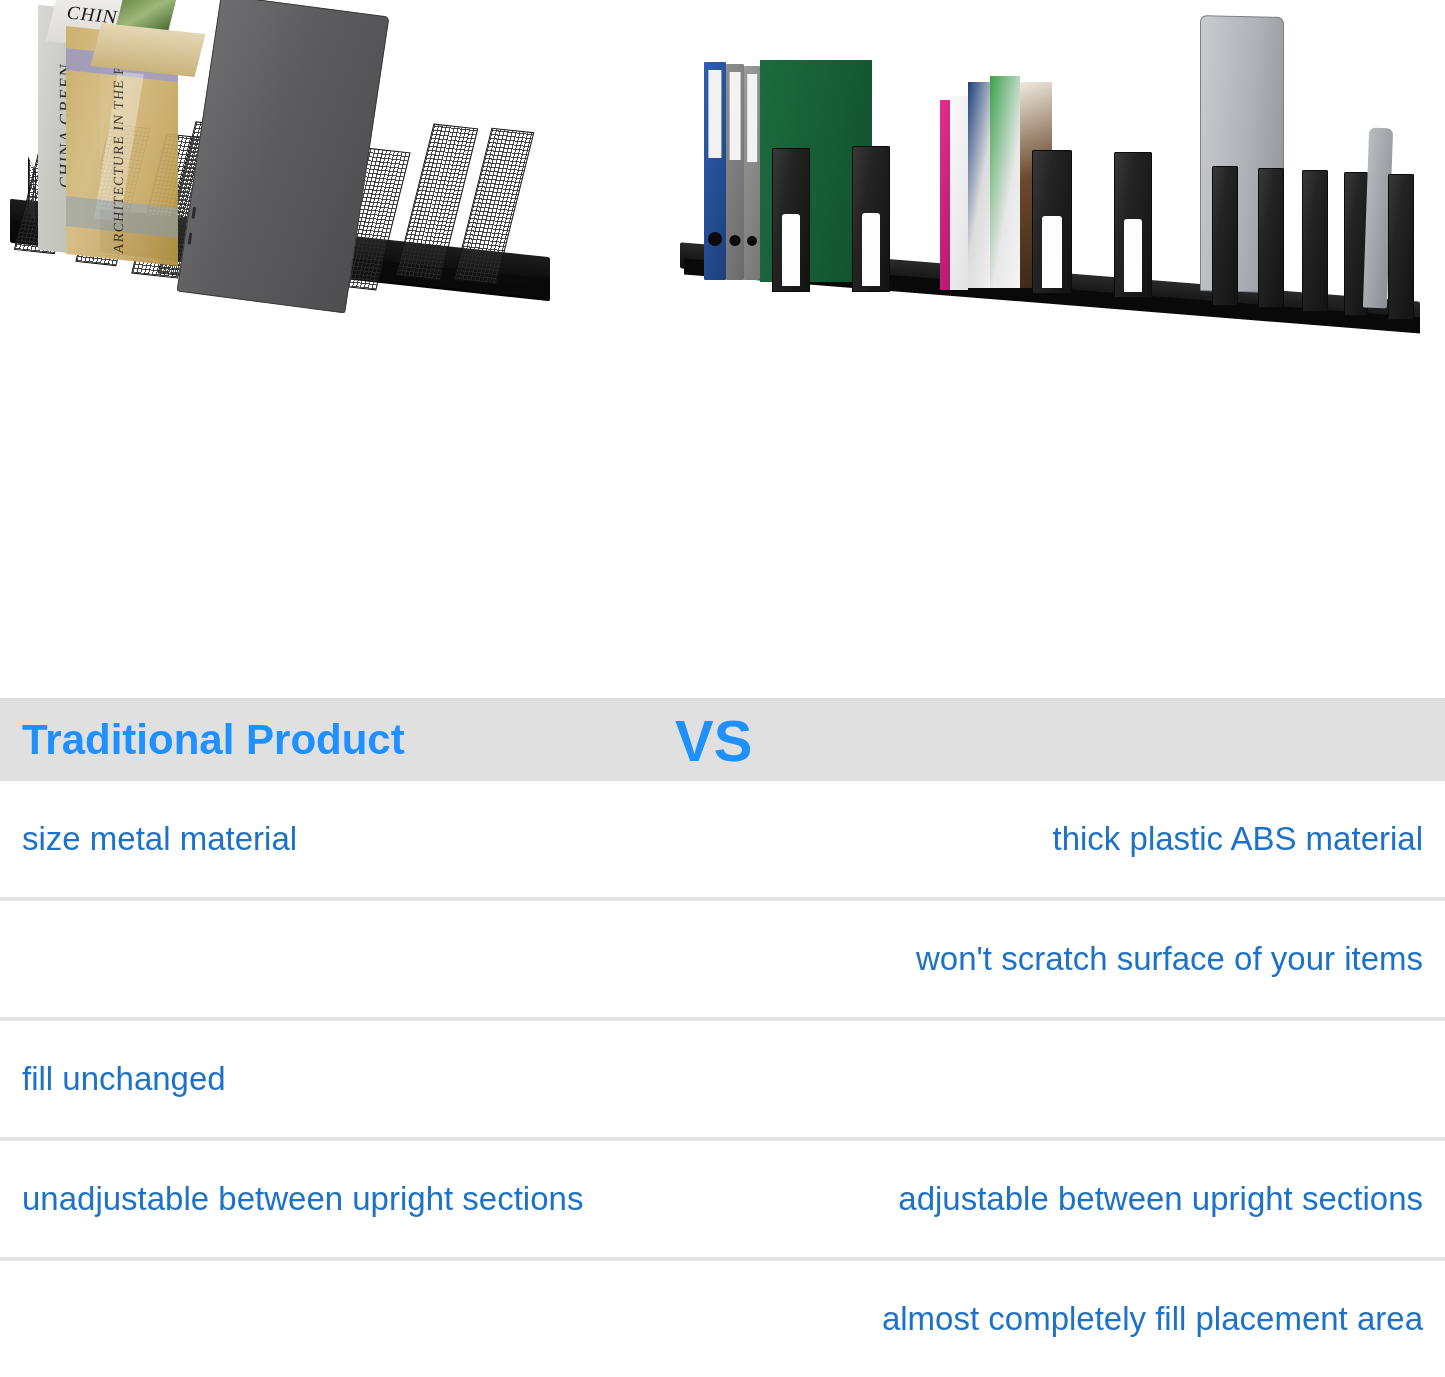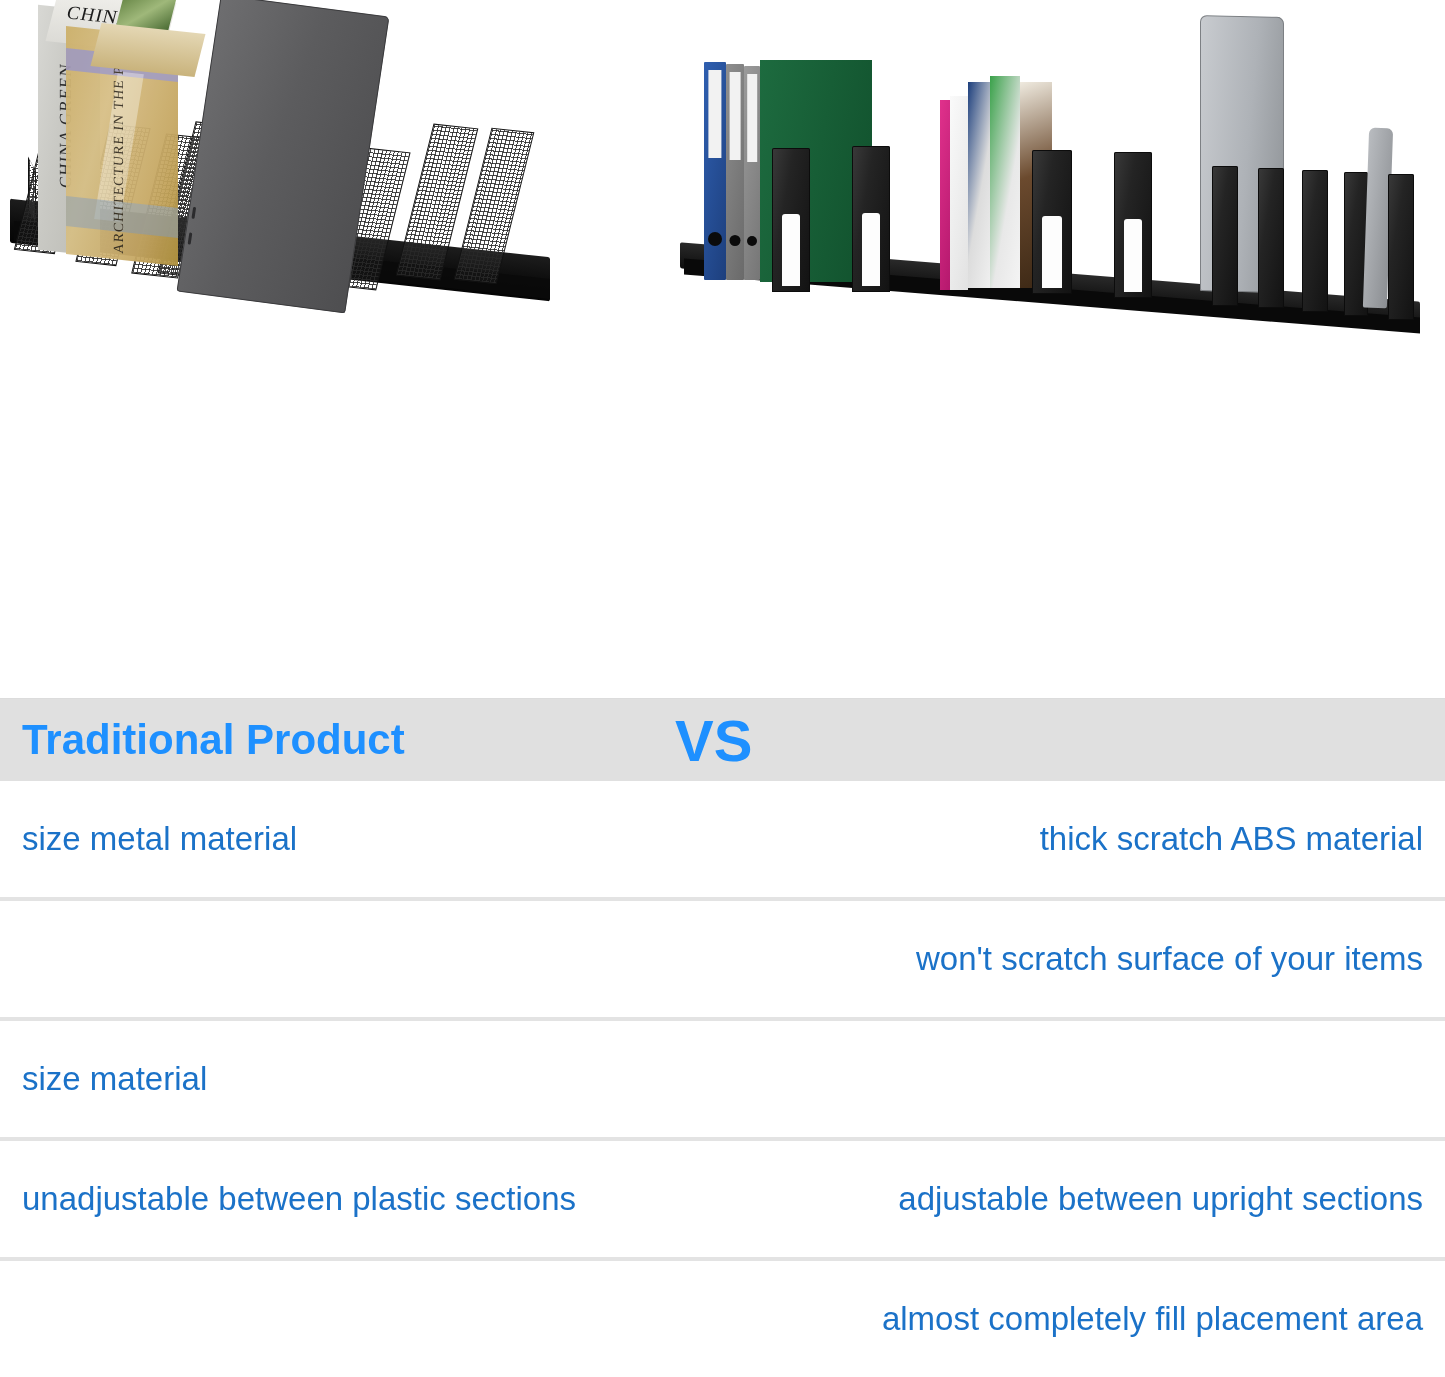--- a/index.html
+++ b/index.html
@@ -366,29 +366,29 @@
   <div class="vs-header">
     <span class="h-left">Traditional Product</span>
     <span class="h-vs">VS</span>
   </div>
 
   <div class="vs-body">
     <div class="vs-divider"></div>
 
     <div class="vs-row">
       <span class="cell cell-left">size metal material</span>
-      <span class="cell cell-right">thick scratch ABS material</span>
+      <span class="cell cell-right">thick plastic ABS material</span>
     </div>
     <div class="vs-row">
       <span class="cell cell-right">won't scratch surface of your items</span>
     </div>
     <div class="vs-row">
-      <span class="cell cell-left">size material</span>
-    </div>
-    <div class="vs-row">
-      <span class="cell cell-left">unadjustable between plastic sections</span>
+      <span class="cell cell-left">fill unchanged</span>
+    </div>
+    <div class="vs-row">
+      <span class="cell cell-left">unadjustable between upright sections</span>
       <span class="cell cell-right">adjustable between upright sections</span>
     </div>
     <div class="vs-row">
       <span class="cell cell-right">almost completely fill placement area</span>
     </div>
   </div>
 </div>
 
 </body></html>

